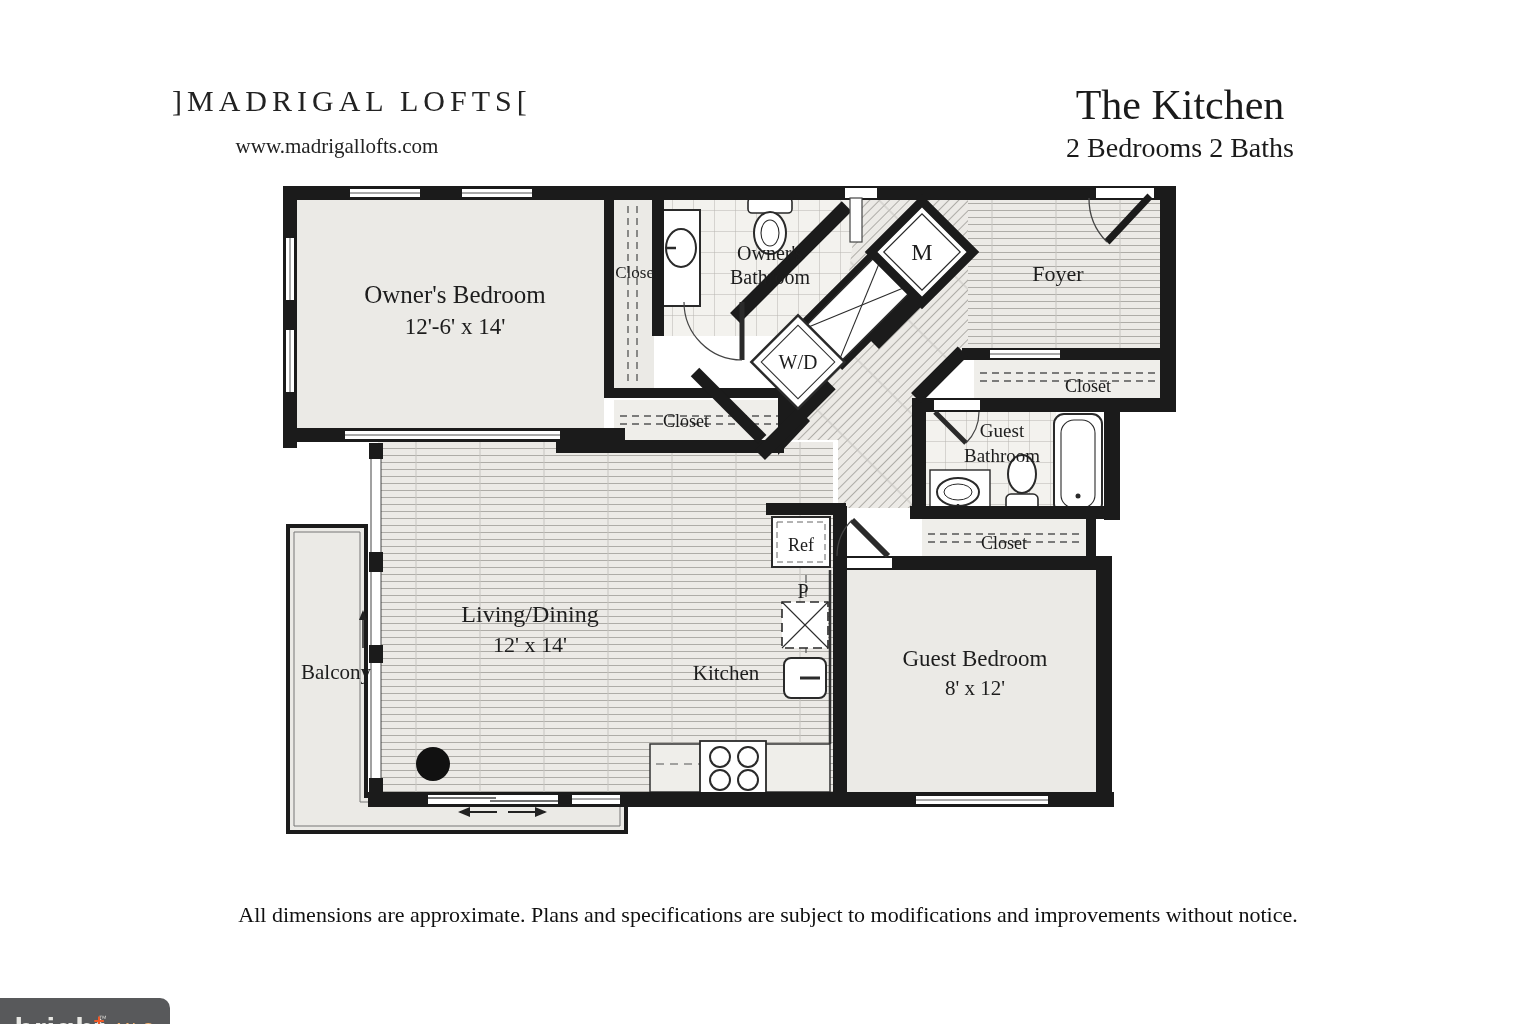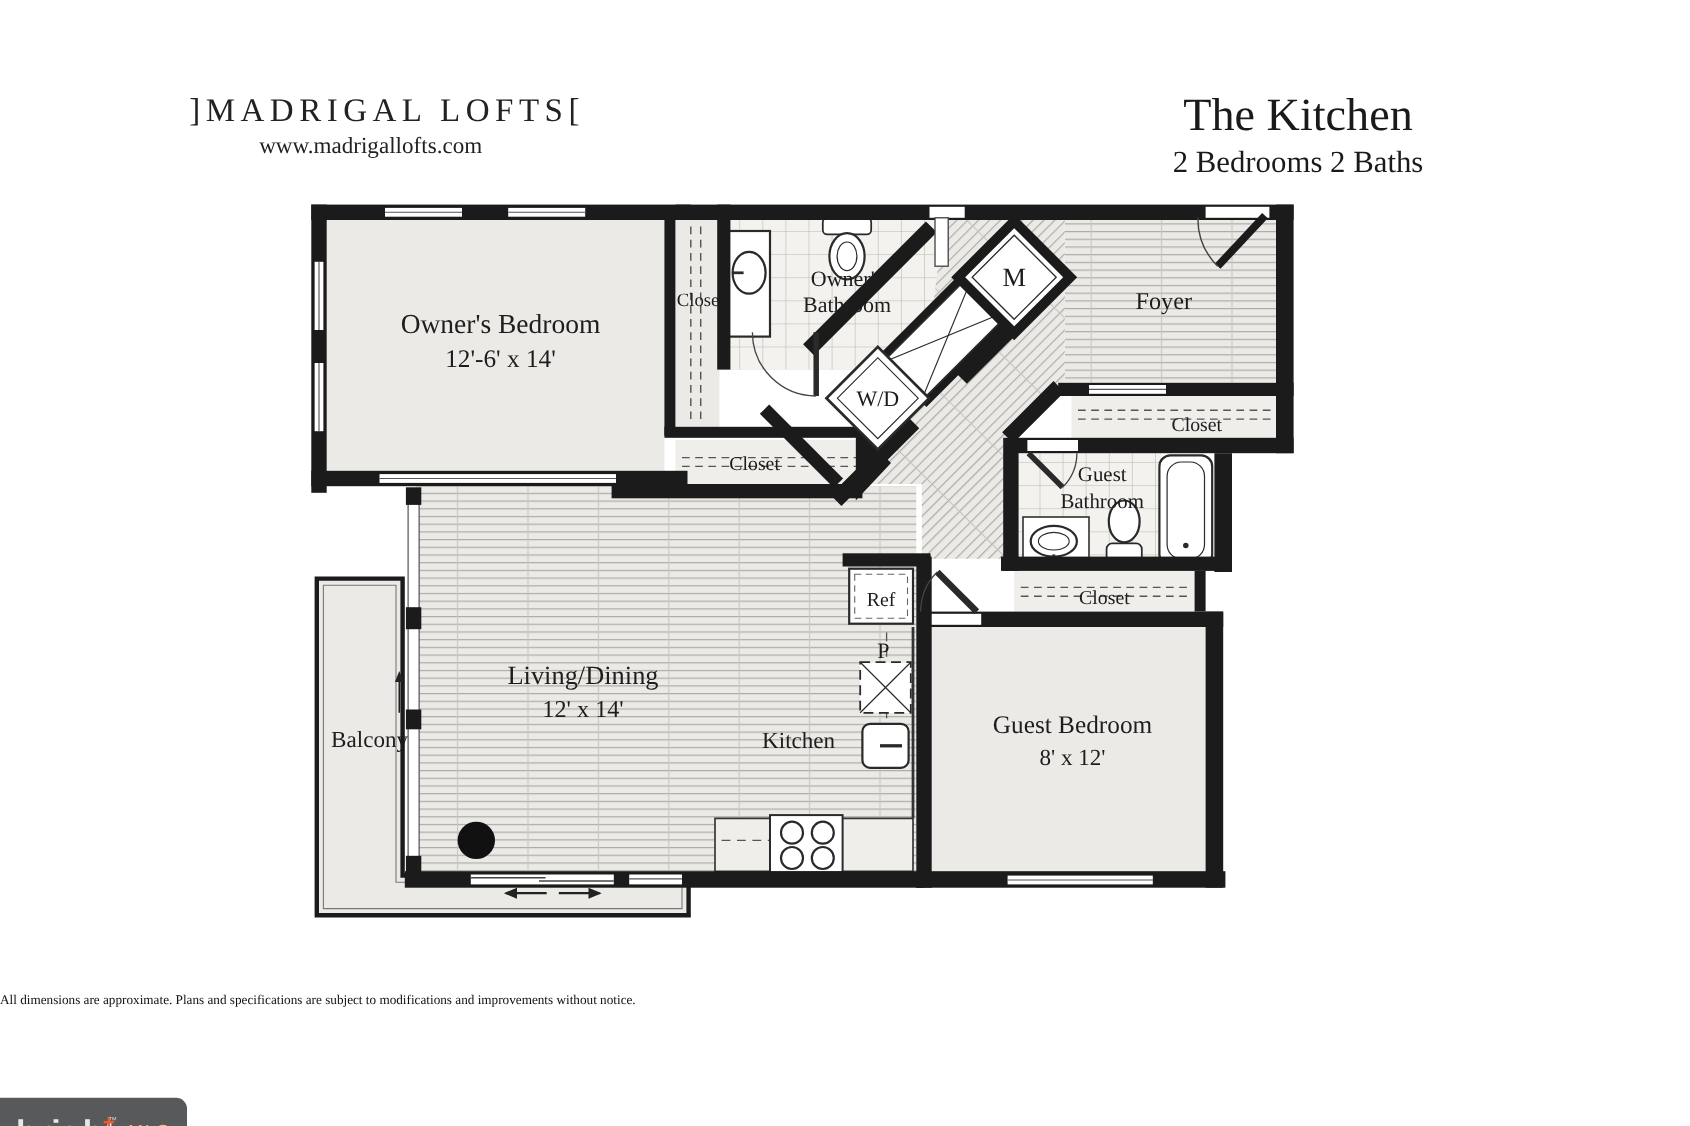--- a/index.html
+++ b/index.html
@@ -2,25 +2,25 @@
 <html><head>
 <meta charset="utf-8">
 <style>
   html,body{margin:0;padding:0;background:#ffffff;}
   .stage{position:relative;width:1536px;height:1024px;background:#ffffff;overflow:hidden;
          font-family:"Liberation Serif","DejaVu Serif",serif;color:#1d1d1d;}
   svg{position:absolute;left:0;top:0;}
   svg text{font-family:"Liberation Serif","DejaVu Serif",serif;fill:#1d1d1d;}
   .logo{position:absolute;left:172px;top:84px;width:330px;text-align:center;}
   .logo-main{font-size:30px;letter-spacing:5px;font-weight:500;white-space:nowrap;color:#222;}
-  .logo-url{font-size:21px;margin-top:2px;color:#222;}
+  .logo-url{font-size:21px;margin-top:16px;color:#222;}
   .titleblock{position:absolute;left:1030px;top:82px;width:300px;text-align:center;}
   .plan-title{font-size:42px;line-height:1.1;color:#1a1a1a;}
   .plan-subtitle{font-size:28px;margin-top:4px;color:#1a1a1a;}
-  .disclaimer{position:absolute;left:0;right:0;top:902px;font-size:12px;color:#101010;}
+  .disclaimer{position:absolute;left:0;right:0;top:902px;text-align:center;font-size:22px;color:#101010;}
   .mlsbox{position:absolute;left:0;top:998px;width:170px;height:64px;background:#58595b;
           border-radius:0 10px 10px 0;display:flex;align-items:center;justify-content:center;
           font-family:"Liberation Sans","DejaVu Sans",sans-serif;}
   .mls-bright{font-size:31px;font-weight:bold;color:#e8e8e4;letter-spacing:0.5px;position:relative;}
   .mls-plus{color:#f05a28;font-weight:bold;font-size:19px;position:relative;top:-9px;left:-12px;margin-right:-10px;}
   .mls-tm{color:#cfcfcb;font-size:8px;position:relative;top:-12px;left:-8px;}
   .mls-suffix{color:#fdba74;font-size:16px;letter-spacing:2px;margin-left:2px;}
 </style>
 </head>
 <body>

